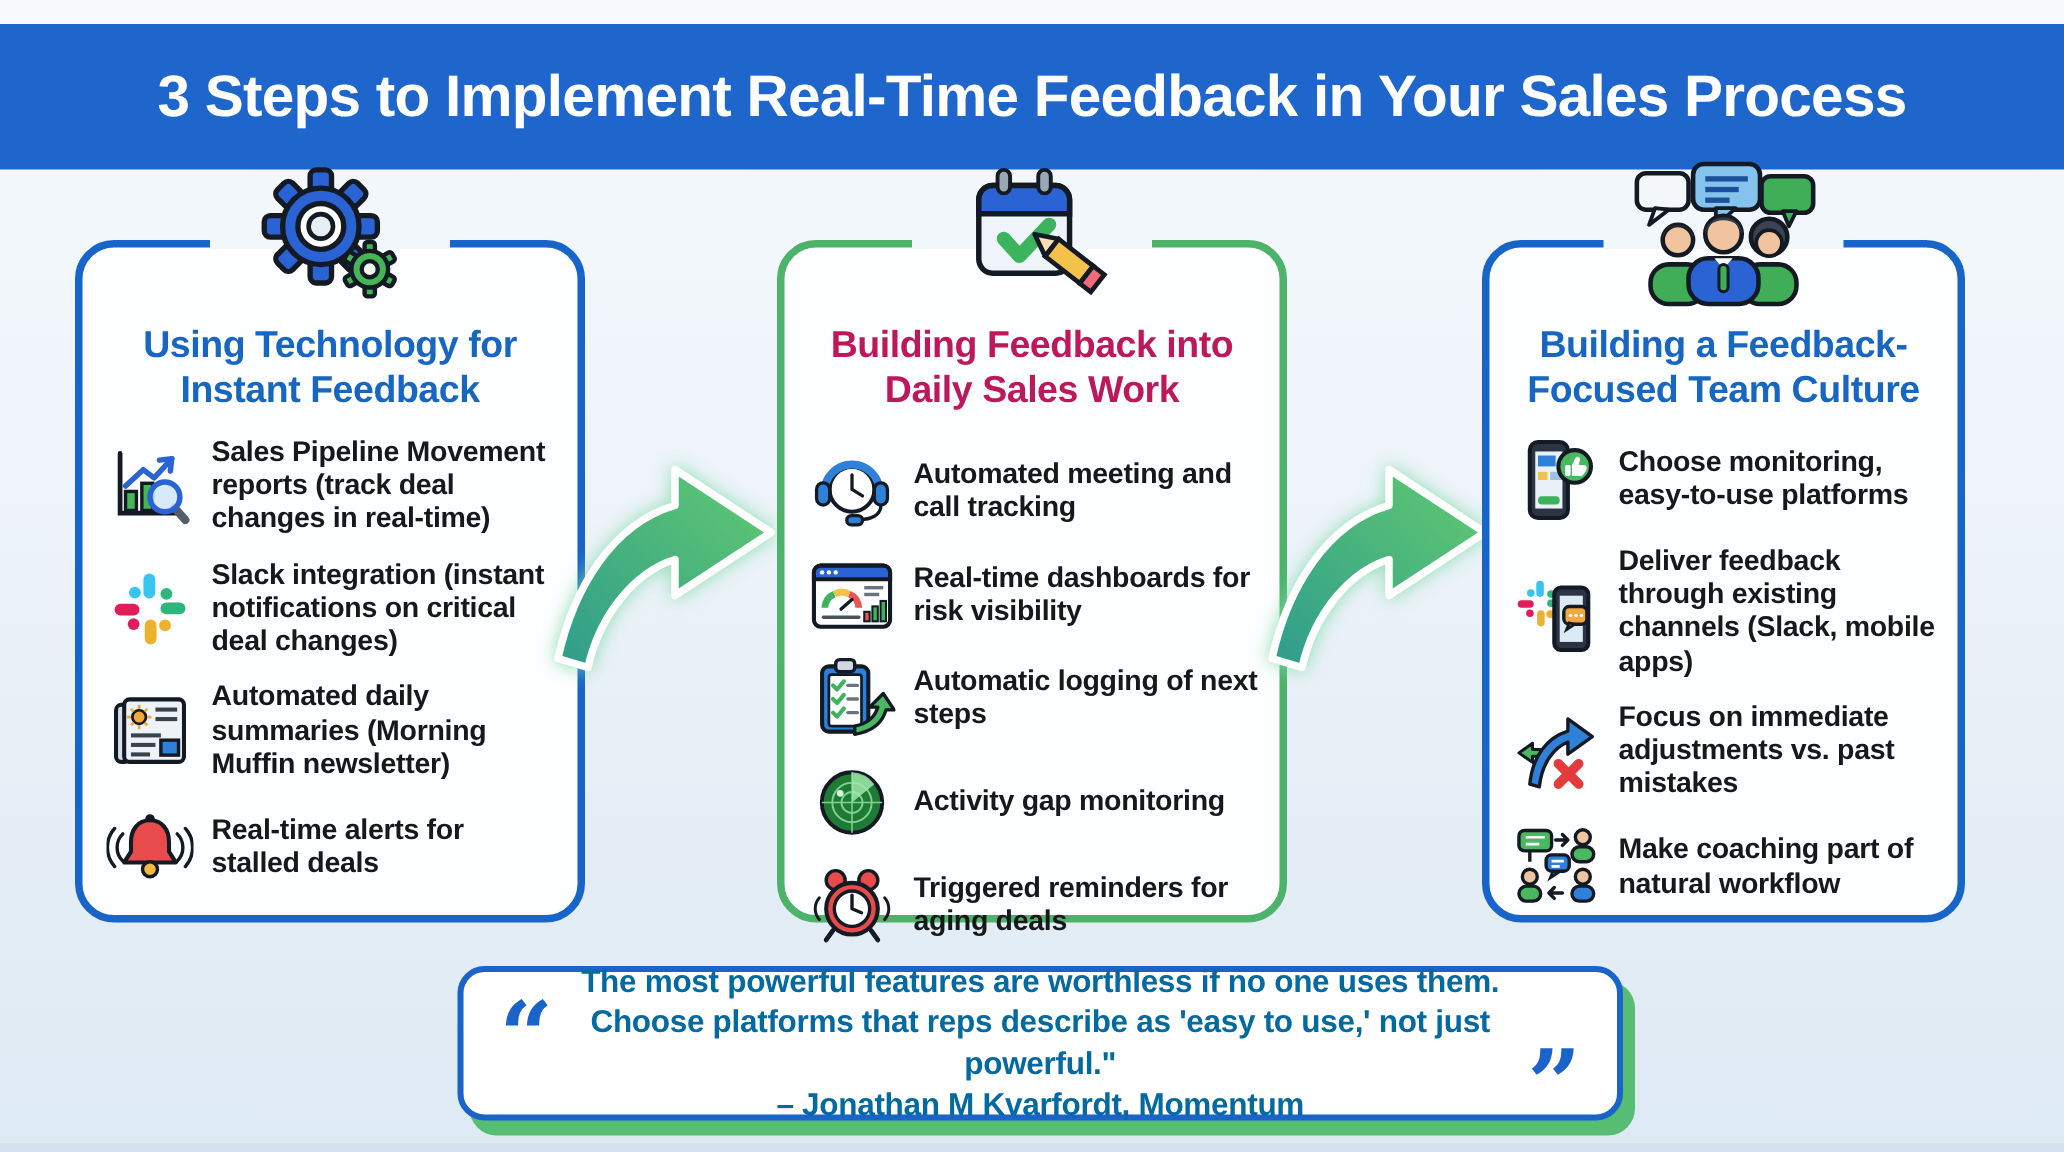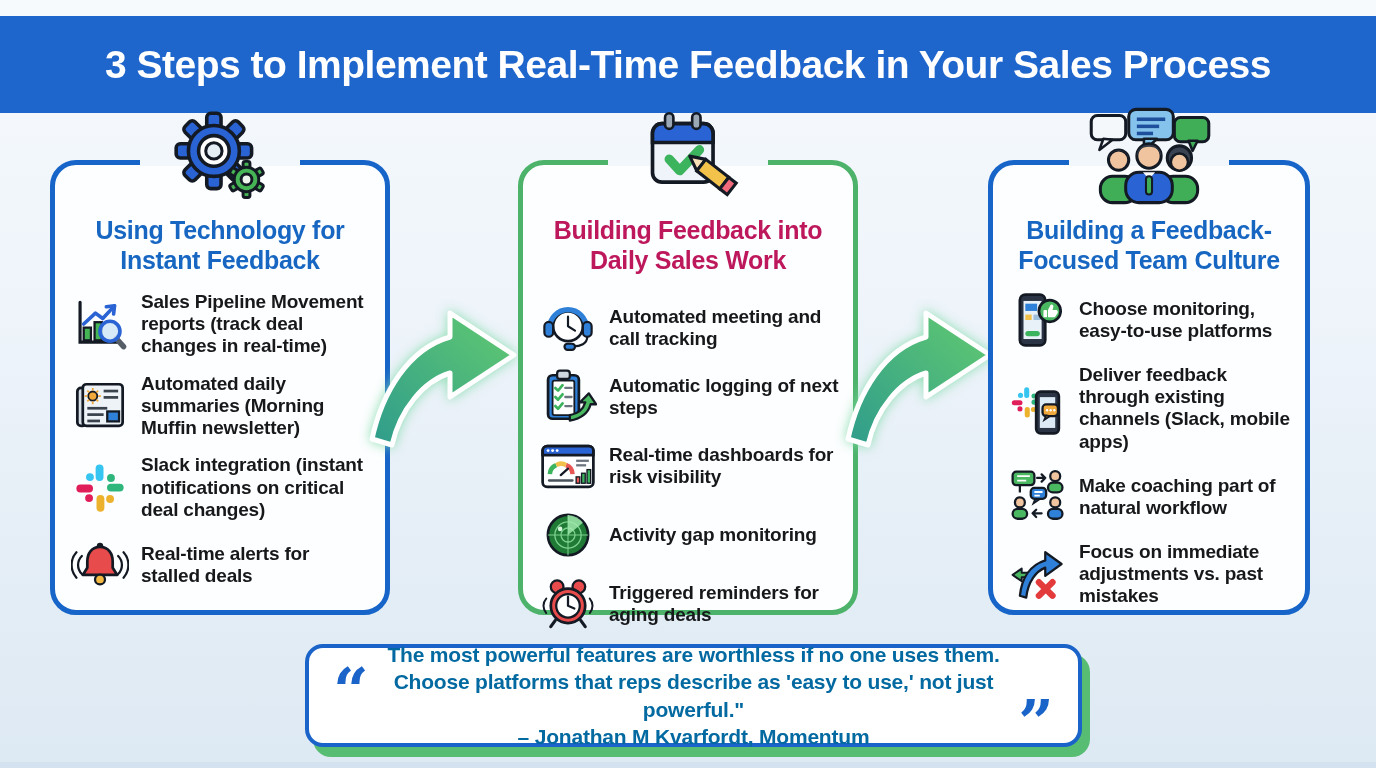--- a/index.html
+++ b/index.html
@@ -96,53 +96,53 @@
             <path d="M14 32 L27 20 L35 26 L48 12" fill="none" stroke="#2a63d4" stroke-width="4" stroke-linecap="round" stroke-linejoin="round"></path>
             <path d="M48 12 l-9 1 M48 12 l-1 9" stroke="#2a63d4" stroke-width="4" stroke-linecap="round"></path>
             <line x1="50" y1="48" x2="58" y2="57" stroke="#555d66" stroke-width="6" stroke-linecap="round"></line>
             <circle cx="43" cy="40" r="11" fill="#cfe6f7" fill-opacity="0.85" stroke="#2a63d4" stroke-width="4"></circle>
           </svg>
         </span>
         <span class="item-text">Sales Pipeline Movement reports (track deal changes in real-time)</span>
       </li>
       <li class="item">
         <span class="bullet-icon">
+          <svg width="56" height="56" viewBox="0 0 64 64">
+            <rect x="27" y="5" width="9" height="19" rx="4.5" fill="#36C5F0"></rect>
+            <rect x="16" y="15" width="9" height="9" rx="4.5" fill="#36C5F0"></rect>
+            <rect x="40" y="27" width="19" height="9" rx="4.5" fill="#2EB67D"></rect>
+            <rect x="40" y="16" width="9" height="9" rx="4.5" fill="#2EB67D"></rect>
+            <rect x="28" y="40" width="9" height="19" rx="4.5" fill="#ECB22E"></rect>
+            <rect x="39" y="40" width="9" height="9" rx="4.5" fill="#ECB22E"></rect>
+            <rect x="5" y="28" width="19" height="9" rx="4.5" fill="#E01E5A"></rect>
+            <rect x="15" y="39" width="9" height="9" rx="4.5" fill="#E01E5A"></rect>
+          </svg>
+        </span>
+        <span class="item-text">Slack integration (instant notifications on critical deal changes)</span>
+      </li>
+      <li class="item">
+        <span class="bullet-icon">
           <svg width="58" height="58" viewBox="0 0 64 64">
             <rect x="7" y="12" width="10" height="42" rx="4" fill="#d7dee6" stroke="#141a24" stroke-width="3"></rect>
             <rect x="13" y="8" width="44" height="46" rx="4" fill="#eef3f8" stroke="#141a24" stroke-width="3"></rect>
             <circle cx="24" cy="21" r="5" fill="#f2a93b" stroke="#141a24" stroke-width="2"></circle>
             <g stroke="#f2a93b" stroke-width="2">
                 <path d="M24 12 v3 M24 27 v3 M15 21 h3 M30 21 h3 M18 15 l2 2 M28 25 l2 2 M30 15 l-2 2 M20 25 l-2 2"></path>
               </g>
             <g fill="#3a424c">
               <rect x="36" y="14" width="16" height="3"></rect>
               <rect x="36" y="21" width="16" height="3"></rect>
               <rect x="18" y="33" width="22" height="3"></rect>
               <rect x="18" y="40" width="18" height="3"></rect>
               <rect x="18" y="47" width="14" height="3"></rect>
             </g>
             <rect x="40" y="38" width="13" height="11" fill="#2f80d8" stroke="#141a24" stroke-width="2.5"></rect>
           </svg>
         </span>
         <span class="item-text">Automated daily summaries (Morning Muffin newsletter)</span>
-      </li>
-      <li class="item">
-        <span class="bullet-icon">
-          <svg width="56" height="56" viewBox="0 0 64 64">
-            <rect x="27" y="5" width="9" height="19" rx="4.5" fill="#36C5F0"></rect>
-            <rect x="16" y="15" width="9" height="9" rx="4.5" fill="#36C5F0"></rect>
-            <rect x="40" y="27" width="19" height="9" rx="4.5" fill="#2EB67D"></rect>
-            <rect x="40" y="16" width="9" height="9" rx="4.5" fill="#2EB67D"></rect>
-            <rect x="28" y="40" width="9" height="19" rx="4.5" fill="#ECB22E"></rect>
-            <rect x="39" y="40" width="9" height="9" rx="4.5" fill="#ECB22E"></rect>
-            <rect x="5" y="28" width="19" height="9" rx="4.5" fill="#E01E5A"></rect>
-            <rect x="15" y="39" width="9" height="9" rx="4.5" fill="#E01E5A"></rect>
-          </svg>
-        </span>
-        <span class="item-text">Slack integration (instant notifications on critical deal changes)</span>
       </li>
       <li class="item">
         <span class="bullet-icon">
           <svg width="58" height="58" viewBox="0 0 64 64">
             <g fill="none" stroke="#141a24" stroke-width="2.5" stroke-linecap="round">
               <path d="M12 22 a14 14 0 0 0 0 20"></path>
                 <path d="M6 18 a21 21 0 0 0 0 28"></path>
               <path d="M52 22 a14 14 0 0 1 0 20"></path>
                 <path d="M58 18 a21 21 0 0 1 0 28"></path>
             </g>
@@ -197,61 +197,61 @@
             <rect x="49" y="25" width="10" height="17" rx="5" fill="#2f80d8" stroke="#141a24" stroke-width="2.5"></rect>
             <path d="M54 42 c0 8 -8 11 -16 11" fill="none" stroke="#141a24" stroke-width="2.5"></path>
             <rect x="28" y="50" width="12" height="7" rx="3.5" fill="#2f80d8" stroke="#141a24" stroke-width="2.5"></rect>
           </svg>
         </span>
         <span class="item-text">Automated meeting and call tracking</span>
       </li>
       <li class="item">
         <span class="bullet-icon">
           <svg width="58" height="58" viewBox="0 0 64 64">
-            <rect x="10" y="8" width="34" height="48" rx="5" fill="#2f80d8" stroke="#141a24" stroke-width="3"></rect>
-            <rect x="15" y="14" width="24" height="38" rx="2" fill="#ffffff" stroke="#141a24" stroke-width="2"></rect>
-            <rect x="20" y="3" width="14" height="9" rx="3" fill="#cfd8e0" stroke="#141a24" stroke-width="2.5"></rect>
-            <g stroke="#3cb45e" stroke-width="3" fill="none" stroke-linecap="round" stroke-linejoin="round">
-              <path d="M18 22 l3 3 l5 -6"></path>
-                <path d="M18 32 l3 3 l5 -6"></path>
-                <path d="M18 42 l3 3 l5 -6"></path>
-            </g>
-            <g stroke="#6b747e" stroke-width="2.5" stroke-linecap="round">
-              <path d="M29 22 h7"></path>
-                <path d="M29 32 h7"></path>
-                <path d="M29 42 h7"></path>
-            </g>
-            <path d="M34 52 c10 -2 15 -7 17 -14 h-6 l10 -10 l8 12 h-6 c-3 11 -11 16 -23 18 z" fill="#49b860" stroke="#141a24" stroke-width="2.5" stroke-linejoin="round"></path>
-          </svg>
-        </span>
-        <span class="item-text">Automatic logging of next steps</span>
-      </li>
-      <li class="item">
-        <span class="bullet-icon">
-          <svg width="58" height="58" viewBox="0 0 64 64">
             <rect x="4" y="10" width="56" height="45" rx="5" fill="#fdfeff" stroke="#141a24" stroke-width="3"></rect>
             <path d="M4 20 h56 v-5 a5 5 0 0 0 -5 -5 h-46 a5 5 0 0 0 -5 5 z" fill="#2a63d4" stroke="#141a24" stroke-width="3"></path>
             <circle cx="10" cy="15" r="1.6" fill="#fff"></circle>
               <circle cx="15" cy="15" r="1.6" fill="#fff"></circle>
               <circle cx="20" cy="15" r="1.6" fill="#fff"></circle>
             <path d="M12 41 a11 11 0 0 1 7 -10" fill="none" stroke="#3cb45e" stroke-width="5"></path>
             <path d="M19 31 a11 11 0 0 1 11 0" fill="none" stroke="#f2c14b" stroke-width="5"></path>
             <path d="M30 31 a11 11 0 0 1 7 10" fill="none" stroke="#e85555" stroke-width="5"></path>
             <path d="M24 42 l8 -7" stroke="#141a24" stroke-width="2.5" stroke-linecap="round"></path>
             <path d="M11 48 h26" stroke="#4a525c" stroke-width="2.5" stroke-linecap="round"></path>
             <g fill="#6b747e">
                 <rect x="41" y="25" width="14" height="2.5"></rect>
                 <rect x="41" y="30" width="11" height="2.5"></rect>
               </g>
             <rect x="41" y="44" width="4" height="7" fill="#e85555" stroke="#141a24" stroke-width="1.5"></rect>
             <rect x="47" y="40" width="4" height="11" fill="#3cb45e" stroke="#141a24" stroke-width="1.5"></rect>
             <rect x="53" y="36" width="4" height="15" fill="#3cb45e" stroke="#141a24" stroke-width="1.5"></rect>
           </svg>
         </span>
         <span class="item-text">Real-time dashboards for risk visibility</span>
+      </li>
+      <li class="item">
+        <span class="bullet-icon">
+          <svg width="58" height="58" viewBox="0 0 64 64">
+            <rect x="10" y="8" width="34" height="48" rx="5" fill="#2f80d8" stroke="#141a24" stroke-width="3"></rect>
+            <rect x="15" y="14" width="24" height="38" rx="2" fill="#ffffff" stroke="#141a24" stroke-width="2"></rect>
+            <rect x="20" y="3" width="14" height="9" rx="3" fill="#cfd8e0" stroke="#141a24" stroke-width="2.5"></rect>
+            <g stroke="#3cb45e" stroke-width="3" fill="none" stroke-linecap="round" stroke-linejoin="round">
+              <path d="M18 22 l3 3 l5 -6"></path>
+                <path d="M18 32 l3 3 l5 -6"></path>
+                <path d="M18 42 l3 3 l5 -6"></path>
+            </g>
+            <g stroke="#6b747e" stroke-width="2.5" stroke-linecap="round">
+              <path d="M29 22 h7"></path>
+                <path d="M29 32 h7"></path>
+                <path d="M29 42 h7"></path>
+            </g>
+            <path d="M34 52 c10 -2 15 -7 17 -14 h-6 l10 -10 l8 12 h-6 c-3 11 -11 16 -23 18 z" fill="#49b860" stroke="#141a24" stroke-width="2.5" stroke-linejoin="round"></path>
+          </svg>
+        </span>
+        <span class="item-text">Automatic logging of next steps</span>
       </li>
       <li class="item">
         <span class="bullet-icon">
           <svg width="56" height="56" viewBox="0 0 64 64">
             <circle cx="32" cy="32" r="23" fill="#1f7a35" stroke="#141a24" stroke-width="3"></circle>
             <circle cx="32" cy="32" r="15" fill="none" stroke="#7fd18f" stroke-width="1.5"></circle>
             <circle cx="32" cy="32" r="8" fill="none" stroke="#7fd18f" stroke-width="1.5"></circle>
             <path d="M9 32 h46 M32 9 v46" stroke="#7fd18f" stroke-width="1.2"></path>
             <path d="M32 32 L32 9 A23 23 0 0 1 49 18 Z" fill="#9fe8ac" fill-opacity="0.85"></path>
             <circle cx="23" cy="25" r="2.6" fill="#d6f7db"></circle>
@@ -357,20 +357,33 @@
             <circle cx="42" cy="34.5" r="1.3" fill="#ffffff"></circle>
               <circle cx="46" cy="34.5" r="1.3" fill="#ffffff"></circle>
               <circle cx="50" cy="34.5" r="1.3" fill="#ffffff"></circle>
           </svg>
         </span>
         <span class="item-text">Deliver feedback through existing channels (Slack, mobile apps)</span>
       </li>
       <li class="item">
         <span class="bullet-icon">
           <svg width="58" height="58" viewBox="0 0 64 64">
+            <path d="M14 26 l-10 7 l10 7 v-4.5 h7 v-5 h-7 z" fill="#49b860" stroke="#141a24" stroke-width="2.2" stroke-linejoin="round"></path>
+            <path d="M12 56 C14 36 24 22 40 17 l0 -9 l18 13 l-18 13 l0 -9 C30 29 21 40 19 58 z" fill="#2f80d8" stroke="#141a24" stroke-width="2.5" stroke-linejoin="round"></path>
+            <g stroke="#e33b3b" stroke-width="7" stroke-linecap="round">
+              <path d="M33 41 L48 56"></path>
+                <path d="M48 41 L33 56"></path>
+            </g>
+          </svg>
+        </span>
+        <span class="item-text">Focus on immediate adjustments vs. past mistakes</span>
+      </li>
+      <li class="item">
+        <span class="bullet-icon">
+          <svg width="58" height="58" viewBox="0 0 64 64">
             <rect x="4" y="4" width="24" height="15" rx="4" fill="#49b860" stroke="#141a24" stroke-width="2.5"></rect>
             <g stroke="#ffffff" stroke-width="2">
                 <path d="M9 9 h14 M9 14 h10"></path>
               </g>
             <path d="M12 19 v8" stroke="#141a24" stroke-width="2.5"></path>
             <path d="M31 11 h9 m-4 -4 l4 4 l-4 4" fill="none" stroke="#141a24" stroke-width="2.5" stroke-linecap="round" stroke-linejoin="round"></path>
             <circle cx="51" cy="9" r="5.5" fill="#f0c49e" stroke="#141a24" stroke-width="2.5"></circle>
             <rect x="43" y="16" width="16" height="11" rx="5.5" fill="#49b860" stroke="#141a24" stroke-width="2.5"></rect>
             <rect x="24" y="22" width="17" height="12" rx="4" fill="#2f80d8" stroke="#141a24" stroke-width="2.5"></rect>
             <g stroke="#ffffff" stroke-width="2">
@@ -379,33 +392,20 @@
             <path d="M29 34 l-2 5 l6 -4 z" fill="#2f80d8" stroke="#141a24" stroke-width="2"></path>
             <circle cx="12" cy="38" r="5.5" fill="#f0c49e" stroke="#141a24" stroke-width="2.5"></circle>
             <rect x="4" y="45" width="16" height="11" rx="5.5" fill="#49b860" stroke="#141a24" stroke-width="2.5"></rect>
             <path d="M36 50 h-10 m4 -4 l-4 4 l4 4" fill="none" stroke="#141a24" stroke-width="2.5" stroke-linecap="round" stroke-linejoin="round"></path>
             <circle cx="51" cy="38" r="5.5" fill="#f0c49e" stroke="#141a24" stroke-width="2.5"></circle>
             <rect x="43" y="45" width="16" height="11" rx="5.5" fill="#2f80d8" stroke="#141a24" stroke-width="2.5"></rect>
           </svg>
         </span>
         <span class="item-text">Make coaching part of natural workflow</span>
       </li>
-      <li class="item">
-        <span class="bullet-icon">
-          <svg width="58" height="58" viewBox="0 0 64 64">
-            <path d="M14 26 l-10 7 l10 7 v-4.5 h7 v-5 h-7 z" fill="#49b860" stroke="#141a24" stroke-width="2.2" stroke-linejoin="round"></path>
-            <path d="M12 56 C14 36 24 22 40 17 l0 -9 l18 13 l-18 13 l0 -9 C30 29 21 40 19 58 z" fill="#2f80d8" stroke="#141a24" stroke-width="2.5" stroke-linejoin="round"></path>
-            <g stroke="#e33b3b" stroke-width="7" stroke-linecap="round">
-              <path d="M33 41 L48 56"></path>
-                <path d="M48 41 L33 56"></path>
-            </g>
-          </svg>
-        </span>
-        <span class="item-text">Focus on immediate adjustments vs. past mistakes</span>
-      </li>
     </ul>
   </section>
 
   <div class="quote">
     <span class="qmark qopen">“</span>
     <div class="quote-line">The most powerful features are worthless if no one uses them.</div>
     <div class="quote-line">Choose platforms that reps describe as 'easy to use,' not just powerful."</div>
     <div class="quote-line">– Jonathan M Kvarfordt, Momentum</div>
     <span class="qmark qclose">”</span>
   </div>

